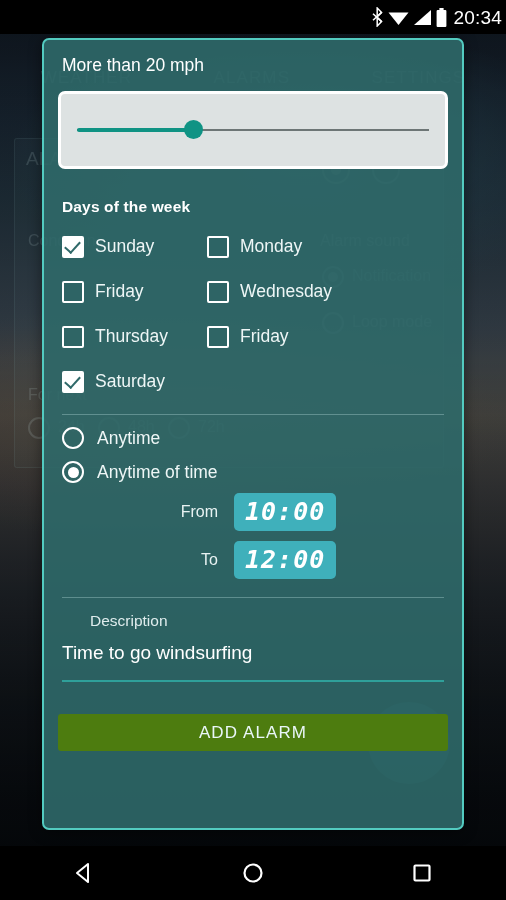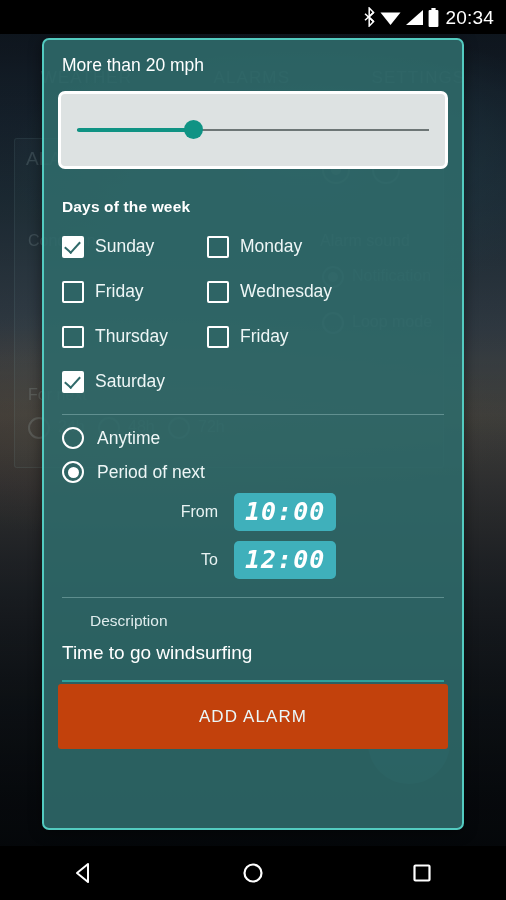--- a/index.html
+++ b/index.html
@@ -31,21 +31,21 @@
     content:"";
     position:absolute; left:0; top:0; right:0; bottom:0;
     background: linear-gradient(180deg, rgba(0,0,0,.35), rgba(0,0,0,.12) 40%, rgba(0,0,0,.55));
   }
 
   
   #statusbar {
     position: absolute; left: 0; top: 0; width: 506px; height: 34px;
     background: #000;
     display: flex; align-items: center; justify-content: flex-end;
-    padding-right: 12px; gap: 4px; z-index: 60;
+    padding-right: 4px; gap: 4px; z-index: 60;
   }
   #statusbar .clock {
     color: #fff; font-size: 19px; letter-spacing: .2px; line-height: 1;
     margin-left: 2px;
   }
   .sicon { display: block; }
 
   
   #navbar {
     position: absolute; left: 0; bottom: 0; width: 506px; height: 54px;
@@ -190,22 +190,22 @@
   
   .desc-label { color: #dfeced; font-size: 15.5px; padding: 14px 0 0 18px; margin-left: 28px; }
   .desc-value {
     color: #ffffff; font-size: 19px;
     margin: 12px 18px 0 18px; padding-bottom: 16px;
     border-bottom: 2.5px solid #2fa09a;
   }
 
   
   .add-btn {
-    margin: 2px 14px 0 14px; height: 65px;
-    background: #c2410c; border-radius: 3px;
+    margin: 32px 14px 0 14px; height: 37px;
+    background: #4d7c0f; border-radius: 3px;
     display: flex; align-items: center; justify-content: center;
     color: #eaf7f9; font-size: 17px; letter-spacing: 1.1px;
   }
 </style>
 </head>
 <body>
 
 <div id="screen">
 
   <div id="backdrop"></div>
@@ -303,21 +303,21 @@
 
     <div class="divider"></div>
 
     <div class="radio-row">
       <div class="rdo"></div>
       <span class="radio-label">Anytime</span>
     </div>
 
     <div class="radio-row">
       <div class="rdo on"></div>
-      <span class="radio-label">Period of next</span>
+      <span class="radio-label">Anytime of time</span>
     </div>
 
     <div class="time-row">
       <span class="time-label">From</span>
       <span class="time-box">10:00</span>
     </div>
 
     <div class="time-row">
       <span class="time-label">To</span>
       <span class="time-box">12:00</span>

